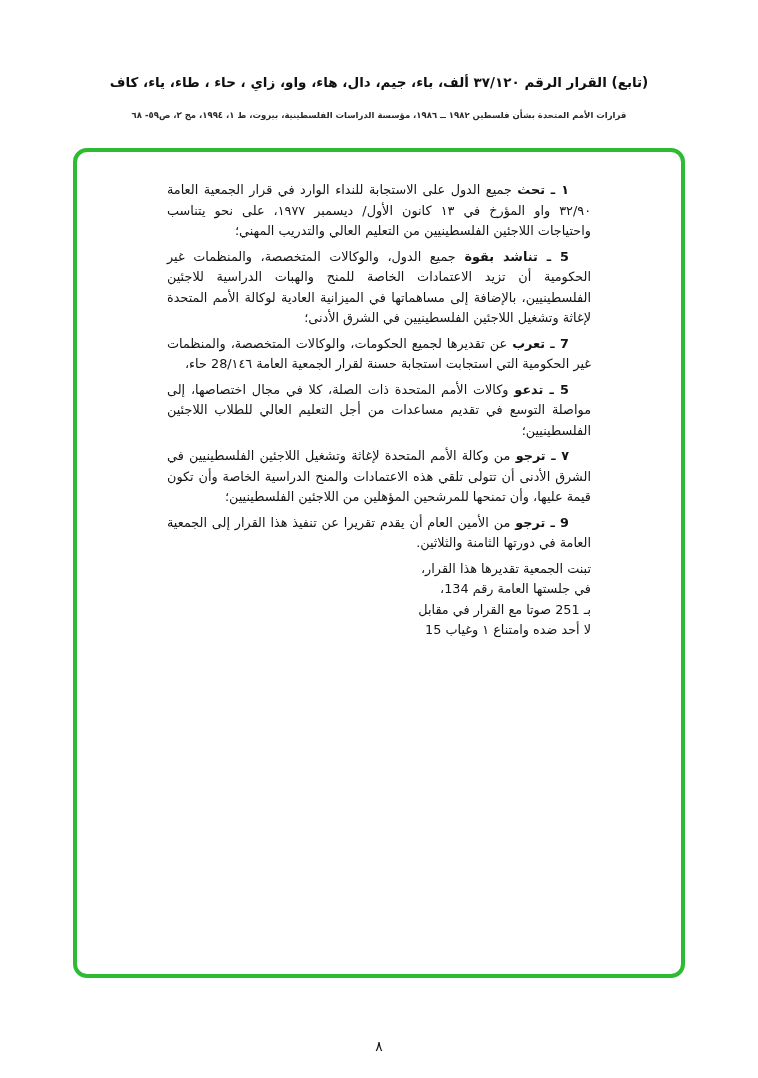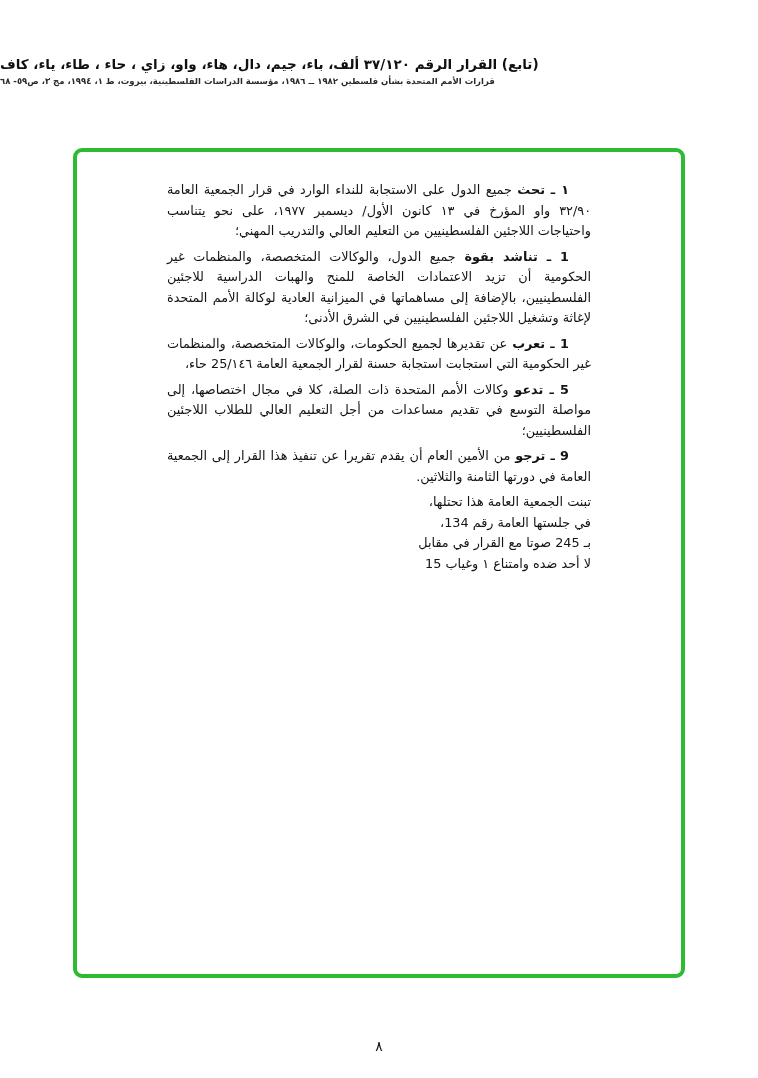--- a/index.html
+++ b/index.html
@@ -10,46 +10,46 @@
   }
   .page {
     position: relative;
     width: 758px;
     height: 1078px;
     background: #ffffff;
     overflow: hidden;
   }
   .doc-header {
     position: absolute;
-    top: 56px;
+    top: 74px;
     left: 0;
     right: 0;
-    text-align: left;
+    text-align: center;
     direction: rtl;
   }
   .doc-title {
     font-size: 13.5px;
     font-weight: bold;
     color: #101010;
     letter-spacing: 0.2px;
   }
   .doc-source {
-    margin-top: 4px;
+    margin-top: 20px;
     font-size: 8.5px;
     font-weight: bold;
     color: #2a2a2a;
   }
   .green-box {
     position: absolute;
     top: 148px;
     left: 73px;
     width: 612px;
     height: 830px;
     border: 4px solid #2cbb33;
-    border-radius: 9px;
+    border-radius: 14px;
     background: #ffffff;
   }
   .text-column {
     position: absolute;
     top: 28px;
     left: 50%;
     transform: translateX(-50%);
     width: 424px;
     direction: rtl;
     text-align: justify;
@@ -90,35 +90,36 @@
   <div class="doc-header">
     <div class="doc-title">(تابع) القرار الرقم ٣٧/١٢٠ ألف، باء، جيم، دال، هاء، واو، زاي ، حاء ، طاء، ياء، كاف</div>
     <div class="doc-source">قرارات الأمم المتحدة بشأن فلسطين ١٩٨٢ ــ ١٩٨٦، مؤسسة الدراسات الفلسطينية، بيروت، ط ١، ١٩٩٤، مج ٣، ص٥٩- ٦٨</div>
   </div>
 
   <div class="green-box">
     <div class="text-column">
 
       <p class="para"><span class="lead">١ ـ تحث</span> <span>جميع الدول على الاستجابة للنداء الوارد في قرار الجمعية العامة ٣٢/٩٠ واو المؤرخ في ١٣ كانون الأول/ ديسمبر ١٩٧٧، على نحو يتناسب واحتياجات اللاجئين الفلسطينيين من التعليم العالي والتدريب المهني؛</span></p>
 
-      <p class="para"><span class="lead">1 ـ تناشد بقوة</span> <span>جميع الدول، والوكالات المتخصصة، والمنظمات غير الحكومية أن تزيد الاعتمادات الخاصة للمنح والهبات الدراسية للاجئين الفلسطينيين، بالإضافة إلى مساهماتها في الميزانية العادية لوكالة الأمم المتحدة لإغاثة وتشغيل اللاجئين الفلسطينيين في الشرق الأدنى؛</span></p>
+      <p class="para"><span class="lead">5 ـ تناشد بقوة</span> <span>جميع الدول، والوكالات المتخصصة، والمنظمات غير الحكومية أن تزيد الاعتمادات الخاصة للمنح والهبات الدراسية للاجئين الفلسطينيين، بالإضافة إلى مساهماتها في الميزانية العادية لوكالة الأمم المتحدة لإغاثة وتشغيل اللاجئين الفلسطينيين في الشرق الأدنى؛</span></p>
 
-      <p class="para"><span class="lead">1 ـ تعرب</span> <span>عن تقديرها لجميع الحكومات، والوكالات المتخصصة، والمنظمات غير الحكومية التي استجابت استجابة حسنة لقرار الجمعية العامة 25/١٤٦ حاء،</span></p>
+      <p class="para"><span class="lead">7 ـ تعرب</span> <span>عن تقديرها لجميع الحكومات، والوكالات المتخصصة، والمنظمات غير الحكومية التي استجابت استجابة حسنة لقرار الجمعية العامة 28/١٤٦ حاء،</span></p>
 
       <p class="para"><span class="lead">5 ـ تدعو</span> <span>وكالات الأمم المتحدة ذات الصلة، كلا في مجال اختصاصها، إلى مواصلة التوسع في تقديم مساعدات من أجل التعليم العالي للطلاب اللاجئين الفلسطينيين؛</span></p>
 
 
 
+      <p class="para"><span class="lead">٧ ـ ترجو</span> <span>من وكالة الأمم المتحدة لإغاثة وتشغيل اللاجئين الفلسطينيين في الشرق الأدنى أن تتولى تلقي هذه الاعتمادات والمنح الدراسية الخاصة وأن تكون قيمة عليها، وأن تمنحها للمرشحين المؤهلين من اللاجئين الفلسطينيين؛</span></p>
 
       <p class="para"><span class="lead">9 ـ ترجو</span> <span>من الأمين العام أن يقدم تقريرا عن تنفيذ هذا القرار إلى الجمعية العامة في دورتها الثامنة والثلاثين.</span></p>
 
       <div class="closing-block">
-        <div class="closing-line">تبنت الجمعية العامة هذا تحتلها،</div>
+        <div class="closing-line">تبنت الجمعية تقديرها هذا القرار،</div>
         <div class="closing-line">في جلستها العامة رقم 134،</div>
-        <div class="closing-line">بـ 245 صوتا مع القرار في مقابل</div>
+        <div class="closing-line">بـ 251 صوتا مع القرار في مقابل</div>
         <div class="closing-line">لا أحد ضده وامتناع ١ وغياب 15</div>
       </div>
 
     </div>
   </div>
 
   <div class="page-number">٨</div>
 
 </div>
 

